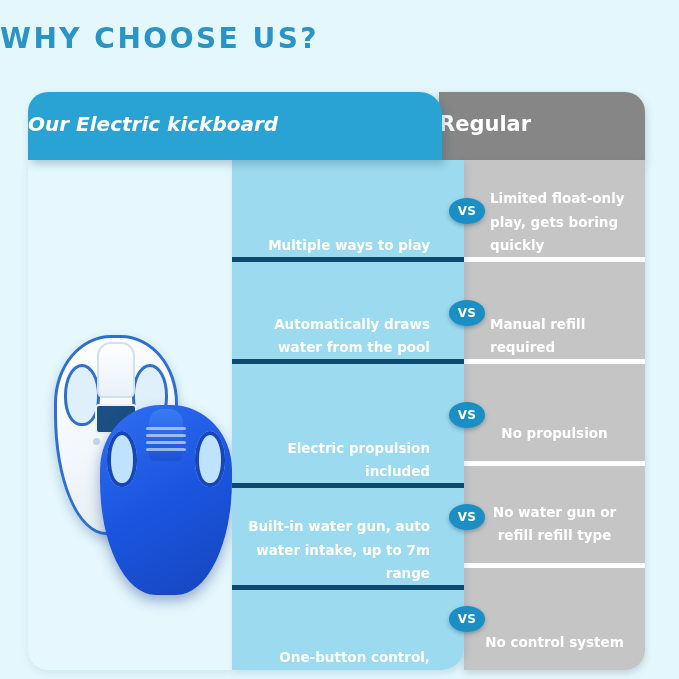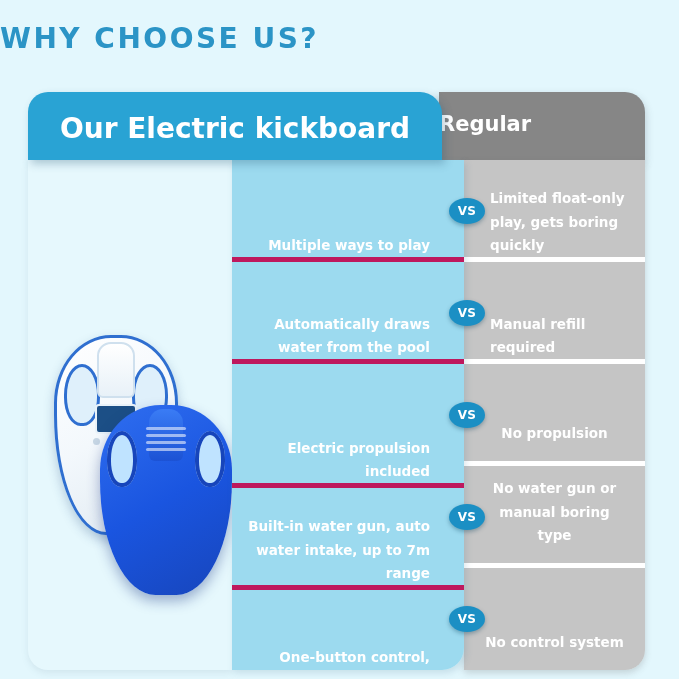--- a/index.html
+++ b/index.html
@@ -81,25 +81,25 @@
     background: #29a3d4;
     border-top-left-radius: 20px;
     border-top-right-radius: 22px;
     box-shadow: 3px 4px 8px rgba(40,90,120,0.30);
     z-index: 3;
   }
   .header-ours .htext {
     position: absolute;
     left: 0; right: 0;
     top: 20px;
-    text-align: center;
     color: #ffffff;
-    font-size: 28px;
-    font-weight: 700;
-    font-family: "DejaVu Sans", sans-serif;
+    font-size: 20px;
+    font-weight: 700;
+    font-family: "DejaVu Sans", sans-serif;
+    font-style: italic;
   }
 
   
   .col-feature {
     position: absolute;
     left: 204px;
     top: 68px;
     width: 232px;
     height: 510px;
     border-bottom-right-radius: 22px;
@@ -127,21 +127,21 @@
     font-size: 13.5px;
     font-weight: 700;
     line-height: 1.72;
     font-family: "DejaVu Sans", sans-serif;
   }
   .col-feature .cell {
     background: #9cdaef;
     justify-content: flex-end;
     text-align: right;
     padding: 0 34px 0 14px;
-    border-bottom: 5px solid #be185d;
+    border-bottom: 5px solid #0c4a6e;
   }
   .col-feature .cell:last-child { border-bottom: none; }
 
   .col-regular .cell {
     background: #c5c5c5;
     justify-content: flex-start;
     text-align: left;
     padding: 0 14px 0 26px;
     border-bottom: 5px solid #ffffff;
   }
@@ -372,21 +372,21 @@
     <div class="cell" style="height:102px">
       <span>Limited float-only play, gets boring quickly</span>
     </div>
     <div class="cell" style="height:102px">
       <span>Manual refill required</span>
     </div>
     <div class="cell centered" style="height:102px">
       <span>No propulsion</span>
     </div>
     <div class="cell centered" style="height:102px">
-      <span>No water gun or manual boring type</span>
+      <span>No water gun or refill refill type</span>
     </div>
     <div class="cell centered" style="height:102px">
       <span>No control system</span>
     </div>
   </div>
 
   <div class="vs-layer">
     <div class="vs-badge" style="left:421px; top:106px">VS</div>
     <div class="vs-badge" style="left:421px; top:208px">VS</div>
     <div class="vs-badge" style="left:421px; top:310px">VS</div>

